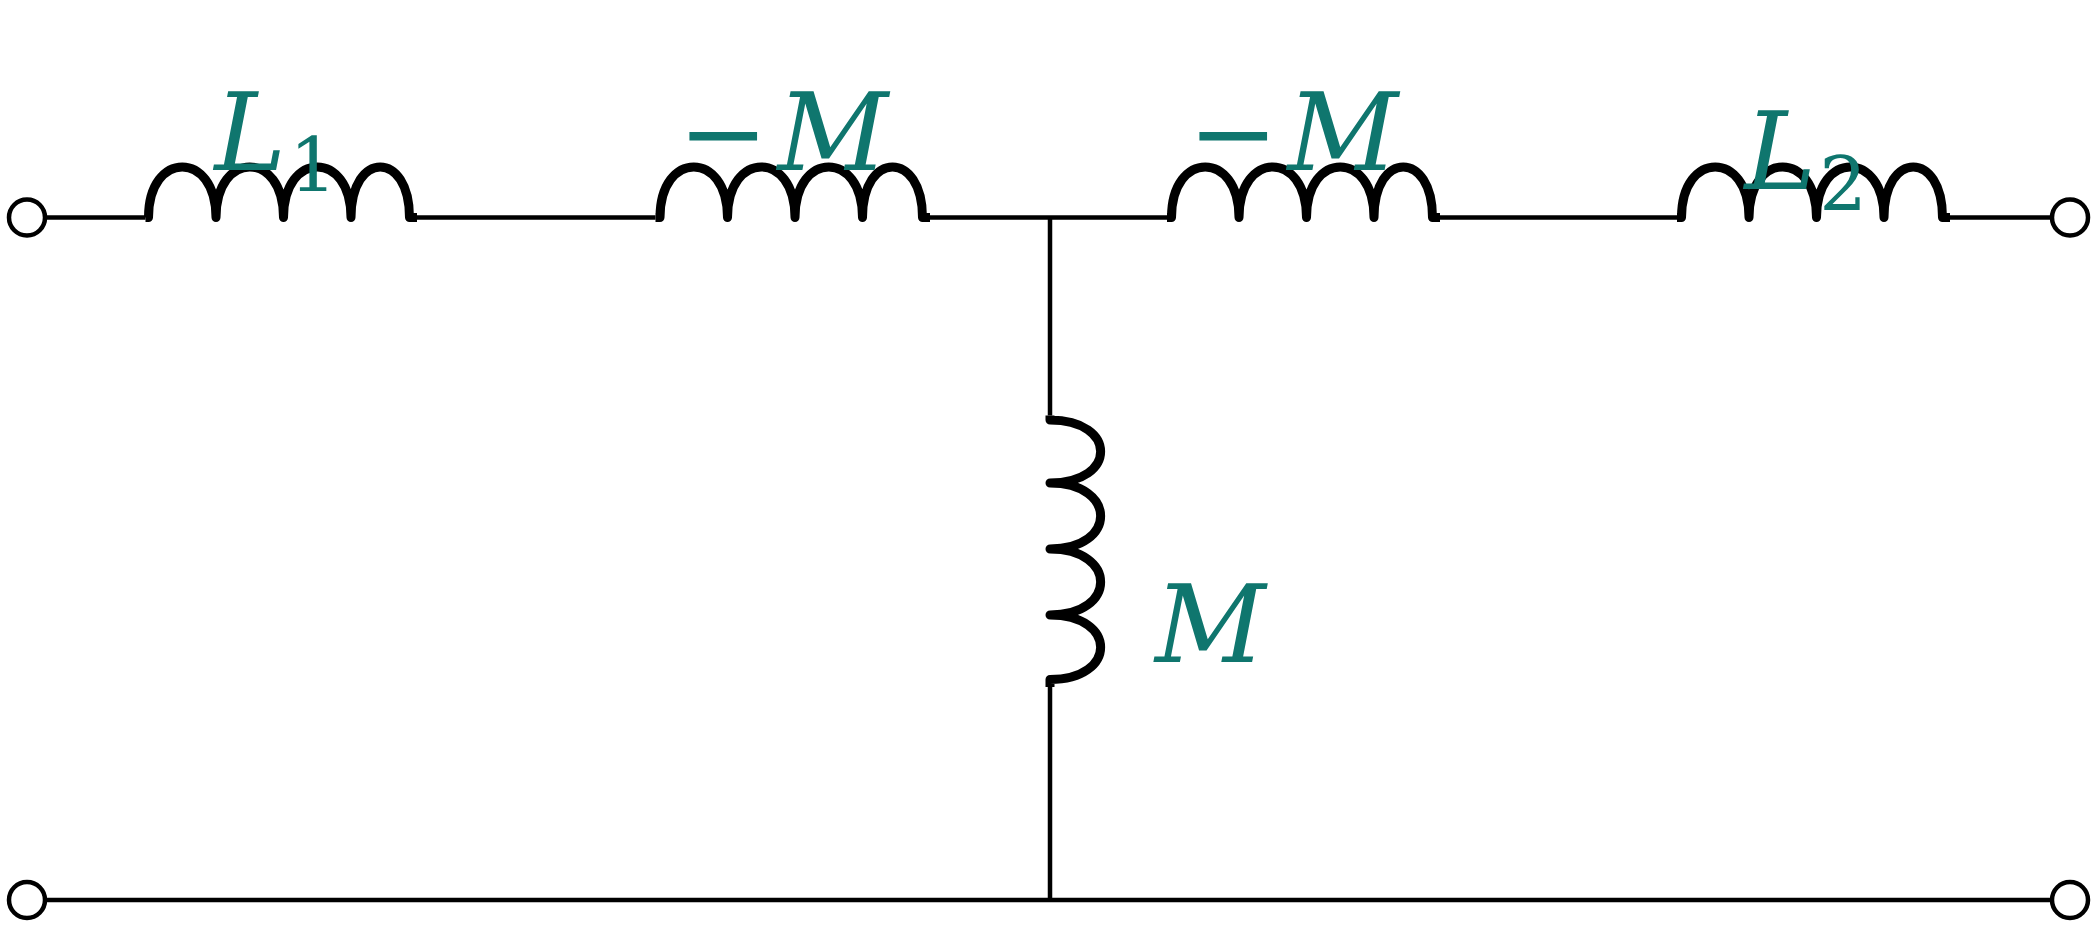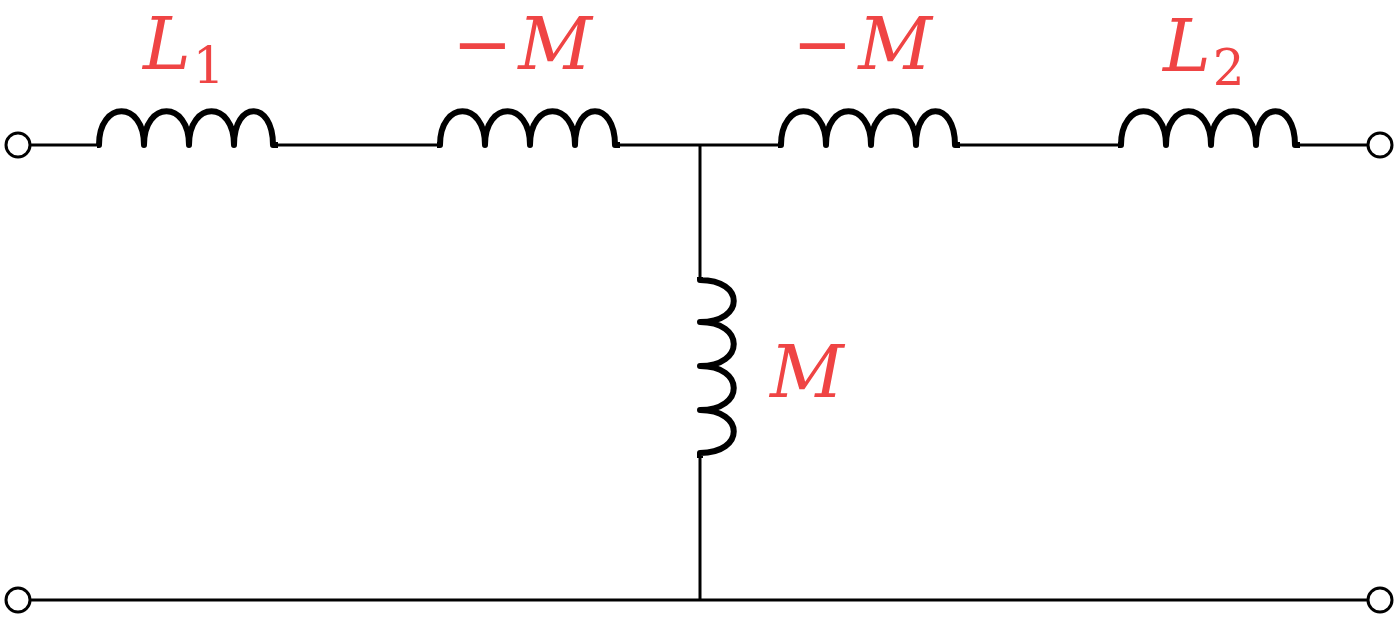--- a/index.html
+++ b/index.html
@@ -6,23 +6,24 @@
     body { width: 1400px; height: 619px; overflow: hidden; position: relative; }
     #diagram { position: absolute; left: 0; top: 0; }
     .wire { stroke: #000; stroke-width: 3; fill: none; }
     .coil { stroke: #000; stroke-width: 6; fill: none; stroke-linejoin: round; }
     .terminal { stroke: #000; stroke-width: 3; fill: #fff; }
     .lbl {
       position: absolute;
       font-family: "DejaVu Serif", "Liberation Serif", serif;
       font-style: italic;
       font-size: 72px;
-      color: #ef4444;
+      color: #0f766e;
       line-height: 1;
       white-space: nowrap;
+      margin-top: 44px;
     }
     .lbl .sub { font-style: normal; font-size: 50px; vertical-align: -14px; margin-left: 2px; }
     .lbl .minus { font-style: normal; margin-right: 6px; }
   </style>
 </head>
 <body>
 
 <svg id="diagram" width="1400" height="619" viewBox="0 0 1400 619" xmlns="http://www.w3.org/2000/svg">
 
   <g>
@@ -58,19 +59,19 @@
 </div>
 
 <div class="lbl" style="left:452px; top:8px;">
   <span class="minus">−</span><span>M</span>
 </div>
 
 <div class="lbl" style="left:792px; top:8px;">
   <span class="minus">−</span><span>M</span>
 </div>
 
-<div class="lbl" style="left:1163px; top:10px;">
+<div class="lbl" style="left:1163px; top:21px;">
   <span>L</span><span class="sub">2</span>
 </div>
 
 <div class="lbl" style="left:770px; top:336px;">
   <span>M</span>
 </div>
 
 </body></html>

